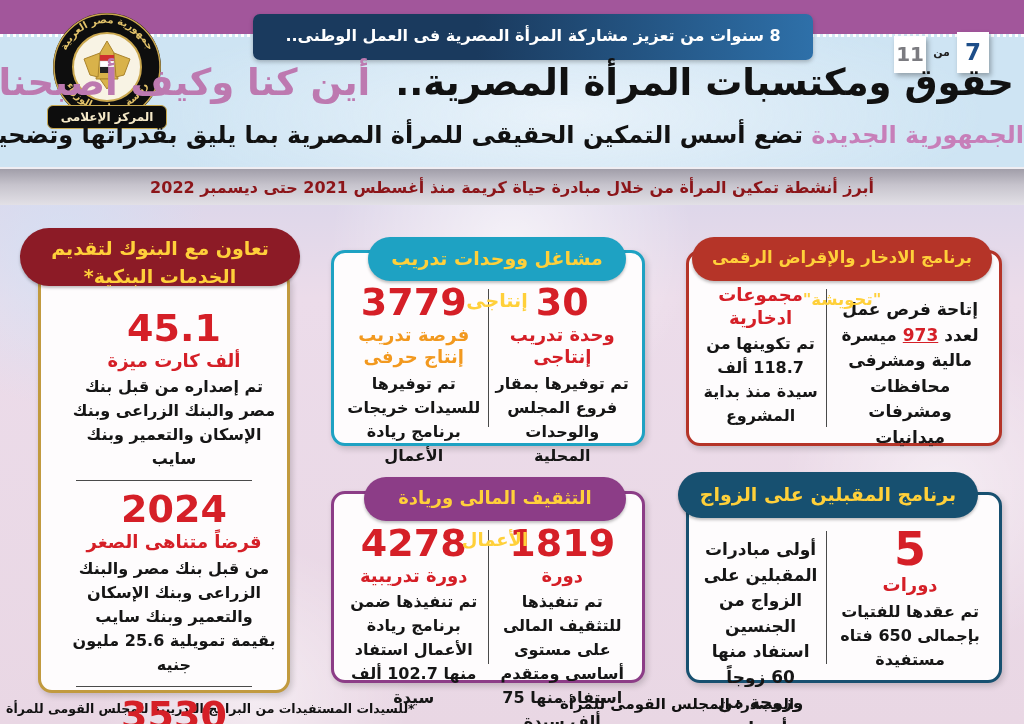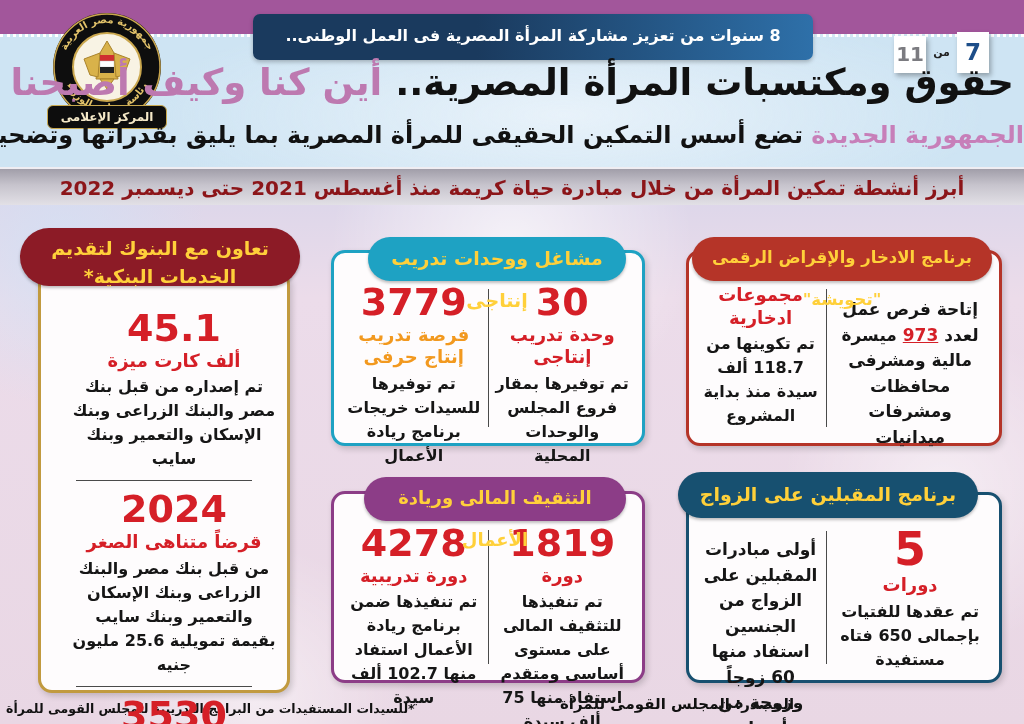--- a/index.html
+++ b/index.html
@@ -27,29 +27,29 @@
 
   
   .logo{ position:absolute; left:44px; top:-28px; width:126px; height:152px; }
   .logo svg{ display:block; }
   .logo-banner{ position:absolute; left:3px; top:96px; width:120px; height:24px;
     background:#0d0d0d; border:1px solid #c9a94f; border-radius:6px;
     color:#f5e9c8; font-size:12px; font-weight:bold; text-align:center; line-height:22px; }
 
   .main-title{ position:absolute; right:10px; top:24px; width:860px; text-align:center;
     font-size:37px; font-weight:900; letter-spacing:-.5px; white-space:nowrap; }
-  .main-title .t-black{ color:#111; }
+  .main-title .t-black{ color:#111;margin-left:12px; }
   .main-title .t-pink{ color:var(--title-pink); }
   .subtitle{ position:absolute; left:0; top:84px; width:1024px; text-align:center;
     font-size:24px; font-weight:900; color:#111; white-space:nowrap; }
   .subtitle .s-pink{ color:var(--subtitle-pink); }
 
   .silver-banner{ position:absolute; left:0; top:167px; width:1024px; height:38px;
     background:linear-gradient(to bottom, #a19ea9 0%, #c7c4cd 45%, #e2e0e6 100%);
-    color:var(--silver-text); font-size:20px; font-weight:bold; text-align:center; line-height:38px;
+    color:var(--silver-text); font-size:16px; font-weight:bold; text-align:center; line-height:38px;
     border-top:2px solid #efedf2; }
 
   
   .content{ position:absolute; left:0; top:205px; width:1024px; height:519px;
     background:
       radial-gradient(circle 260px at 50% 8%, rgba(255,255,255,.65), rgba(255,255,255,0) 70%),
       radial-gradient(circle 200px at 6% 10%, rgba(210,225,245,.8), rgba(210,225,245,0) 75%),
       radial-gradient(circle 230px at 92% 55%, rgba(255,255,255,.5), rgba(255,255,255,0) 70%),
       radial-gradient(circle 220px at 25% 95%, rgba(255,255,255,.5), rgba(255,255,255,0) 70%),
       linear-gradient(to bottom, #ded7ea 0%, #ecdcea 18%, #e9d7e4 100%); }

